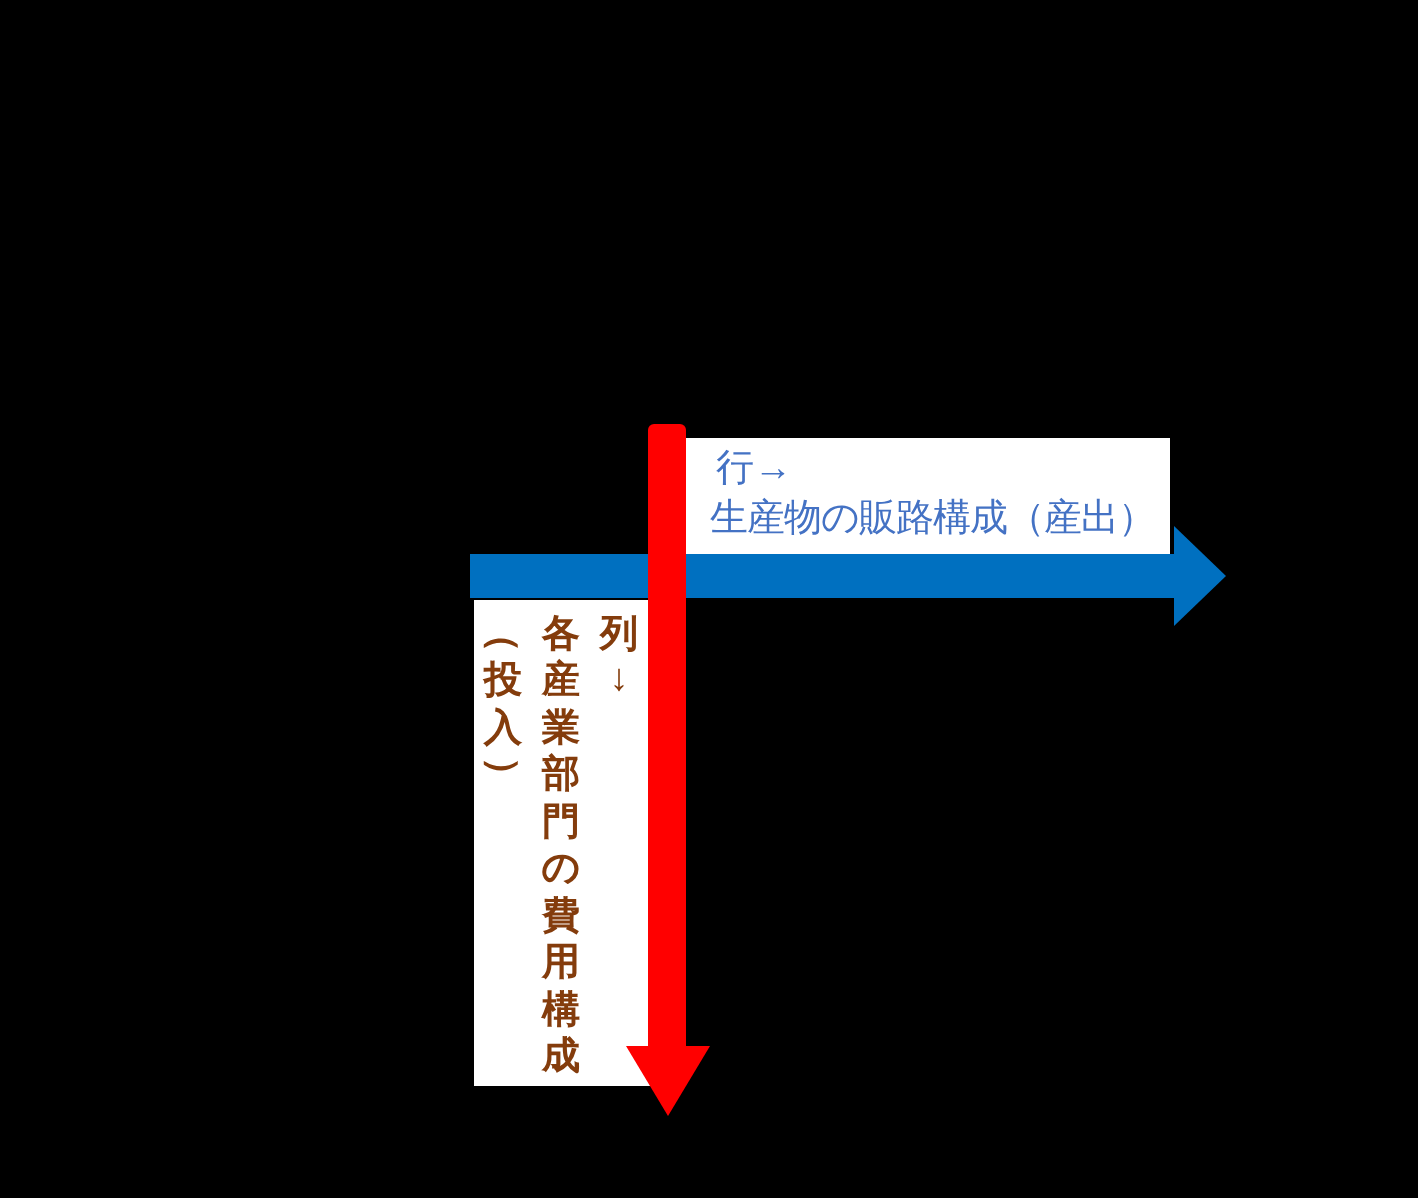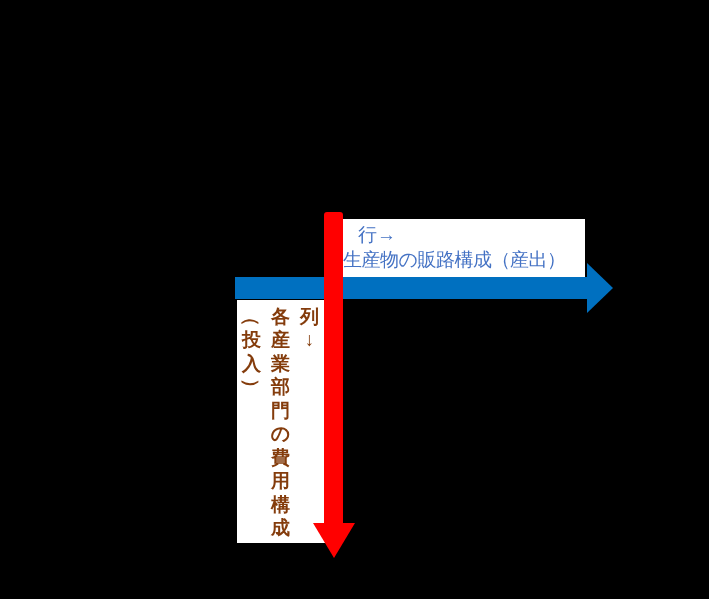--- a/index.html
+++ b/index.html
@@ -28,21 +28,21 @@
     padding-top: 3px;
     z-index: 1;
   }
   .row-label-line {
     color: var(--row-label-text, #4472C4);
     font-size: 19px;
     line-height: 25px;
     white-space: nowrap;
   }
   .row-label-line.first { margin-left: 16px; }
-  .row-label-line.second { margin-left: 1px; letter-spacing: -0.5px; }
+  .row-label-line.second { margin-left: 13px; letter-spacing: -0.5px; }
 
   
   .column-label-box {
     position: absolute;
     left: 237px;
     top: 300px;
     width: 90px;
     height: 243px;
     background: var(--label-box-bg, #FFFFFF);
     box-sizing: border-box;

